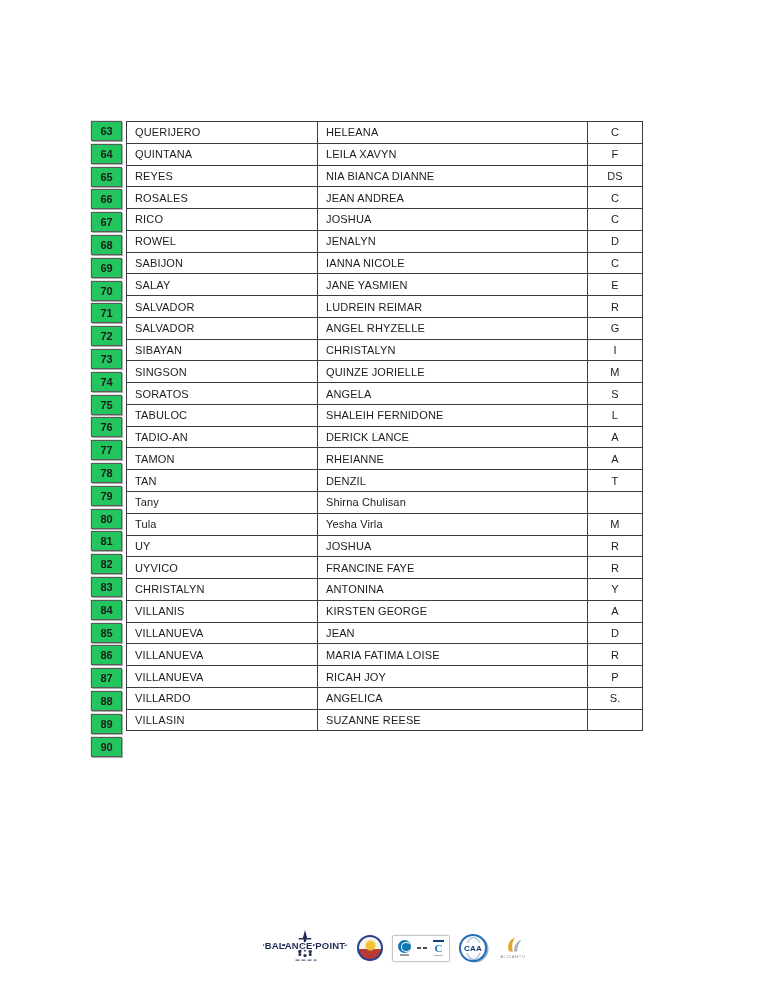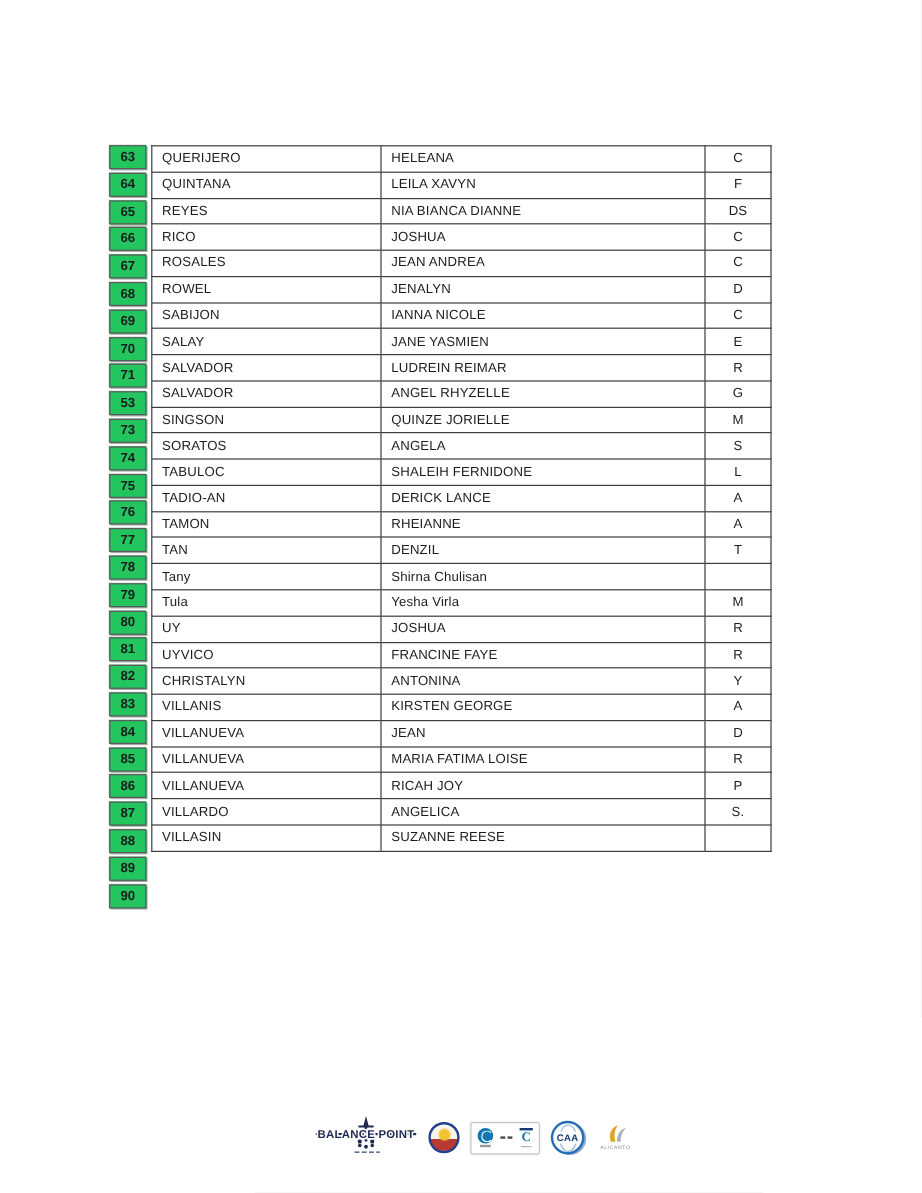--- a/index.html
+++ b/index.html
@@ -123,21 +123,21 @@
   <div class="num-col" id="numCol">
       <div class="num-cell">63</div>
       <div class="num-cell">64</div>
       <div class="num-cell">65</div>
       <div class="num-cell">66</div>
       <div class="num-cell">67</div>
       <div class="num-cell">68</div>
       <div class="num-cell">69</div>
       <div class="num-cell">70</div>
       <div class="num-cell">71</div>
-      <div class="num-cell">53</div>
+      <div class="num-cell">72</div>
       <div class="num-cell">73</div>
       <div class="num-cell">74</div>
       <div class="num-cell">75</div>
       <div class="num-cell">76</div>
       <div class="num-cell">77</div>
       <div class="num-cell">78</div>
       <div class="num-cell">79</div>
       <div class="num-cell">80</div>
       <div class="num-cell">81</div>
       <div class="num-cell">82</div>
@@ -167,30 +167,30 @@
           <td class="c-sur">QUINTANA</td>
           <td class="c-first">LEILA XAVYN</td>
           <td class="c-mi">F</td>
         </tr>
         <tr>
           <td class="c-sur">REYES</td>
           <td class="c-first">NIA BIANCA DIANNE</td>
           <td class="c-mi">DS</td>
         </tr>
         <tr>
+          <td class="c-sur">ROSALES</td>
+          <td class="c-first">JEAN ANDREA</td>
+          <td class="c-mi">C</td>
+        </tr>
+        <tr>
           <td class="c-sur">RICO</td>
           <td class="c-first">JOSHUA</td>
           <td class="c-mi">C</td>
         </tr>
         <tr>
-          <td class="c-sur">ROSALES</td>
-          <td class="c-first">JEAN ANDREA</td>
-          <td class="c-mi">C</td>
-        </tr>
-        <tr>
           <td class="c-sur">ROWEL</td>
           <td class="c-first">JENALYN</td>
           <td class="c-mi">D</td>
         </tr>
         <tr>
           <td class="c-sur">SABIJON</td>
           <td class="c-first">IANNA NICOLE</td>
           <td class="c-mi">C</td>
         </tr>
         <tr>
@@ -200,20 +200,25 @@
         </tr>
         <tr>
           <td class="c-sur">SALVADOR</td>
           <td class="c-first">LUDREIN REIMAR</td>
           <td class="c-mi">R</td>
         </tr>
         <tr>
           <td class="c-sur">SALVADOR</td>
           <td class="c-first">ANGEL RHYZELLE</td>
           <td class="c-mi">G</td>
+        </tr>
+        <tr>
+          <td class="c-sur">SIBAYAN</td>
+          <td class="c-first">CHRISTALYN</td>
+          <td class="c-mi">I</td>
         </tr>
         <tr>
           <td class="c-sur">SINGSON</td>
           <td class="c-first">QUINZE JORIELLE</td>
           <td class="c-mi">M</td>
         </tr>
         <tr>
           <td class="c-sur">SORATOS</td>
           <td class="c-first">ANGELA</td>
           <td class="c-mi">S</td>

